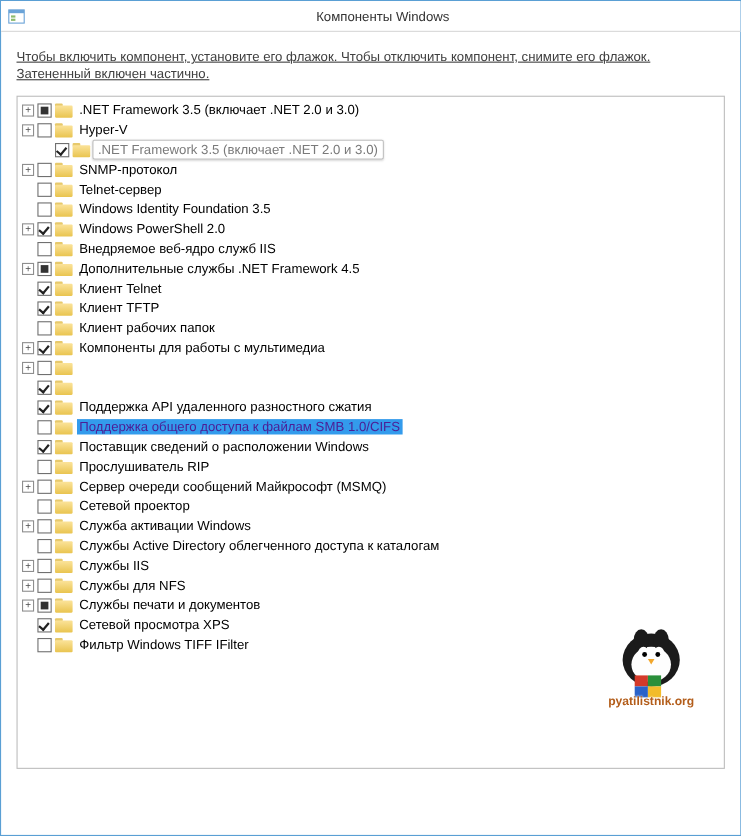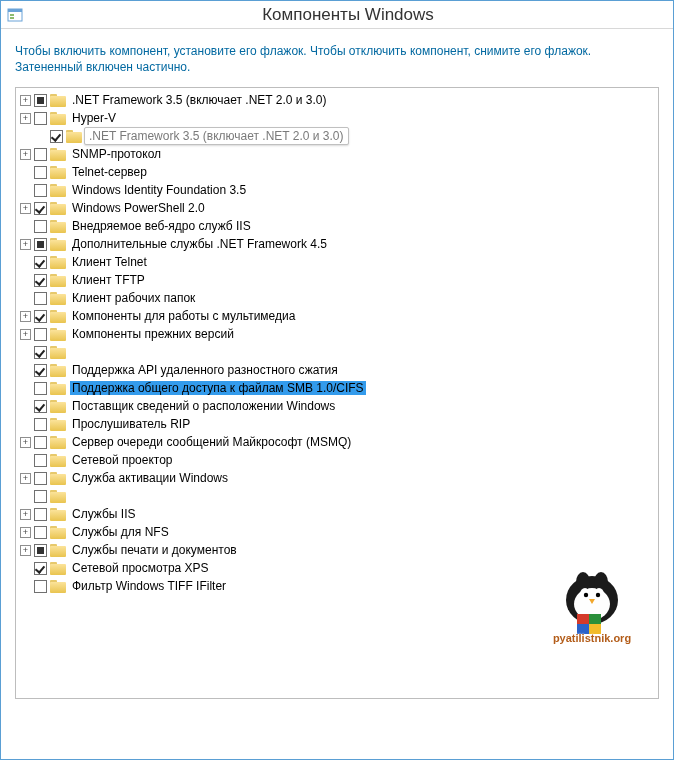--- a/index.html
+++ b/index.html
@@ -30,38 +30,39 @@
     border-bottom: 1px solid #d8d8d8;
   }
   .titlebar .icon {
     width: 16px; height: 16px;
     margin-right: 6px;
     display: inline-block;
   }
   .titlebar .title {
     flex: 1;
     text-align: center;
-    font-size: 17px;
+    font-size: 12px;
     color: #333;
   }
   .content {
     padding: 14px 14px 4px 14px;
     flex: 1;
     overflow: hidden;
   }
   .heading {
     color: #0b6fbf;
     font-size: 14px;
     margin-bottom: 10px;
   }
   .desc {
-    color: #0369a1;
+    color: #404040;
     font-size: 12px;
     margin-bottom: 12px;
     line-height: 1.35;
+    text-decoration: underline;
   }
   .tree-container {
     border: 1px solid #bdbdbd;
     background: #fff;
     height: 612px;
     overflow: hidden;
     padding: 3px 2px;
     position: relative;
   }
   .tree {
@@ -140,21 +141,21 @@
     width: 16px; height: 11px;
     background: linear-gradient(#fbe39a, #e9c44f);
     border-radius: 1px;
   }
   .label {
     padding: 0 2px;
     flex: none;
   }
   .label.selected {
     background: #339bec;
-    color: #000000;
+    color: #4c1d95;
   }
   .label.tooltip {
     color: #7a7a7a;
     background: #fff;
     border: 1px solid #c0c0c0;
     border-radius: 2px;
     padding: 1px 4px;
     box-shadow: 0 1px 2px rgba(0,0,0,0.15);
     margin-left: -2px;
   }
@@ -272,21 +273,20 @@
           <div class="node indent0">
             <span class="expander ">+</span>
             <span class="chk checked"></span>
             <span class="folder"></span>
             <span class="label">Компоненты для работы с мультимедиа</span>
           </div>
           <div class="node indent0">
             <span class="expander ">+</span>
             <span class="chk "></span>
             <span class="folder"></span>
-            <span class="label">Компоненты прежних версий</span>
           </div>
           <div class="node indent0">
             <span class="expander blank"></span>
             <span class="chk checked"></span>
             <span class="folder"></span>
           </div>
           <div class="node indent0">
             <span class="expander blank"></span>
             <span class="chk checked"></span>
             <span class="folder"></span>
@@ -325,20 +325,21 @@
           <div class="node indent0">
             <span class="expander ">+</span>
             <span class="chk "></span>
             <span class="folder"></span>
             <span class="label">Служба активации Windows</span>
           </div>
           <div class="node indent0">
             <span class="expander blank"></span>
             <span class="chk "></span>
             <span class="folder"></span>
+            <span class="label">Службы Active Directory облегченного доступа к каталогам</span>
           </div>
           <div class="node indent0">
             <span class="expander ">+</span>
             <span class="chk "></span>
             <span class="folder"></span>
             <span class="label">Службы IIS</span>
           </div>
           <div class="node indent0">
             <span class="expander ">+</span>
             <span class="chk "></span>

